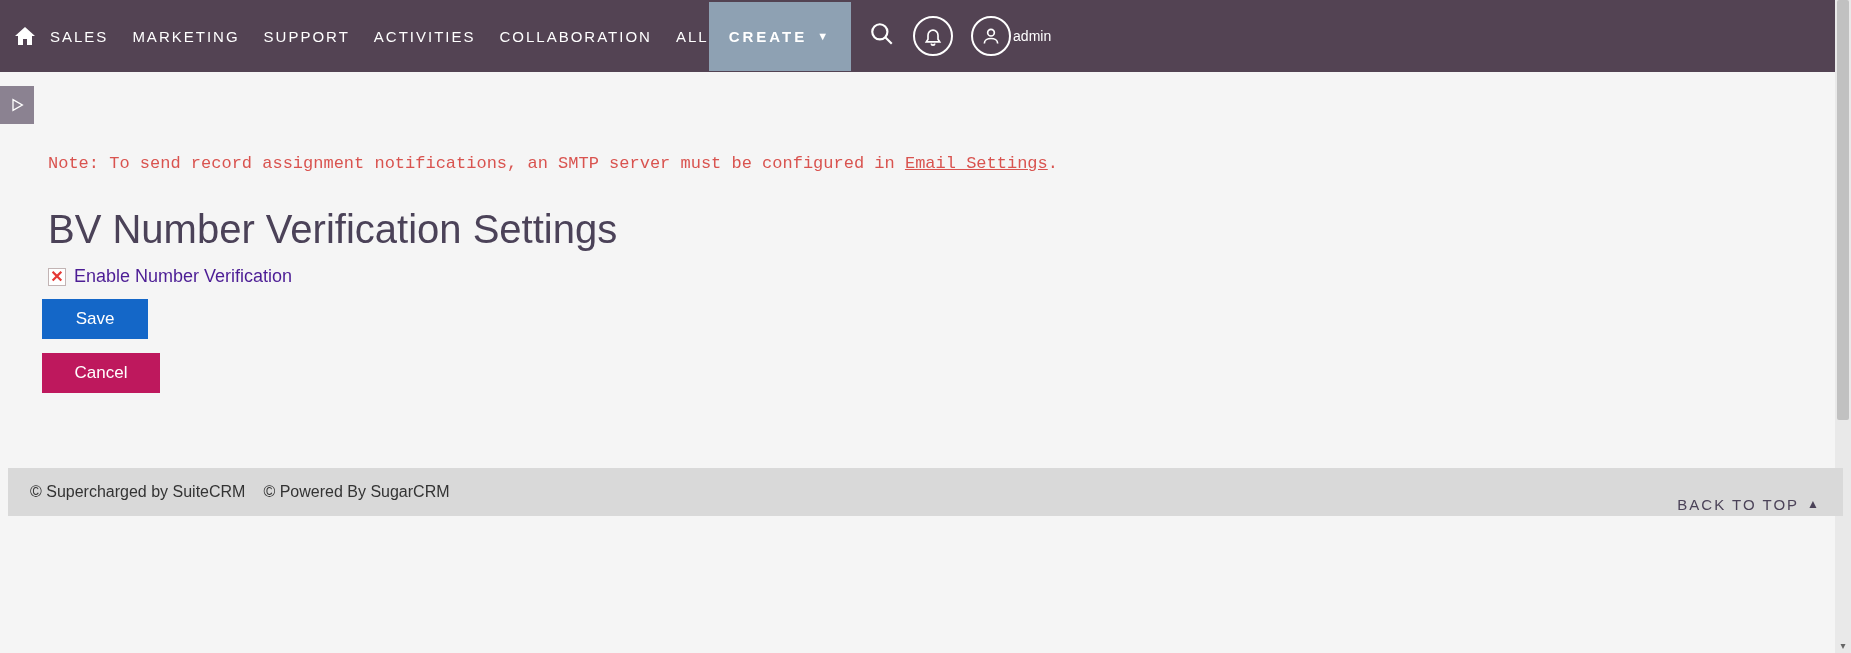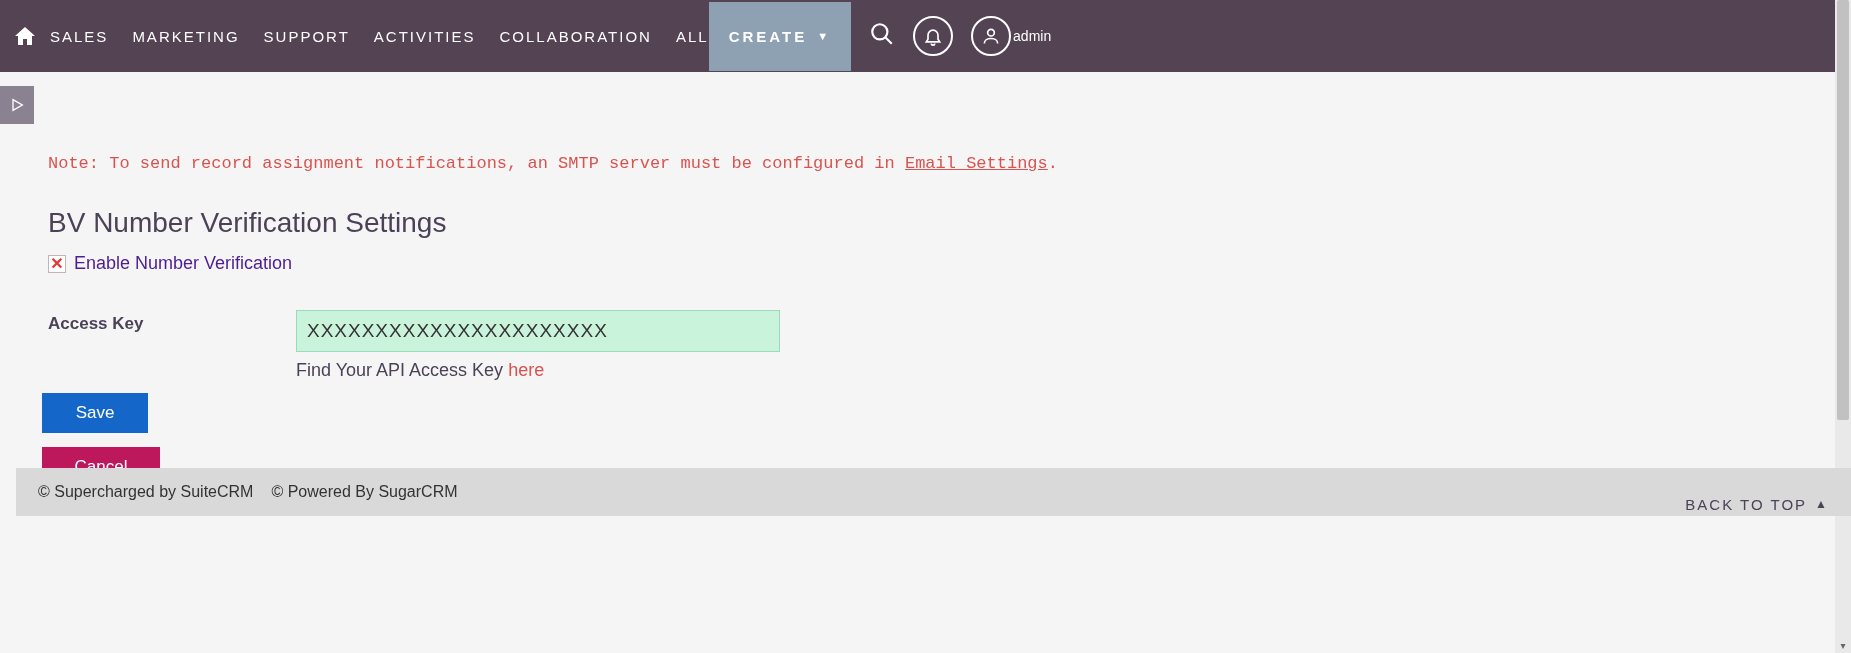--- a/index.html
+++ b/index.html
@@ -67,21 +67,21 @@
     width:1835px;
     padding:0 48px;
   }
   .note-line{
     margin-top:30px;
     color:#d9534f; font-size:17px;font-family:Liberation Mono, monospace;
   }
   .note-line a{ color:#d9534f; text-decoration:underline; cursor:pointer; }
 
   h1.page-title{
-    margin-top:34px; font-size:28px; font-weight:400; color:#4b4258;
+    margin-top:34px; font-size:40px; font-weight:400; color:#4b4258;
   }
 
   .enable-row{ margin-top:14px; display:flex; align-items:center; gap:8px; }
   .chk{
     width:18px; height:18px; border:1px solid #c2b4b4; background:#fff;
     display:flex; align-items:center; justify-content:center; cursor:pointer;
   }
   .chk .x{ color:#e53935; font-weight:700; font-size:16px; line-height:1; }
   .enable-label{ color:#4c1d95; font-size:18px; }
 
@@ -99,21 +99,21 @@
   .btn{
     min-width:106px; height:40px; color:#fff; font-size:17px;
     display:flex; align-items:center; justify-content:center; cursor:pointer;
     border:none;
   }
   .btn-save{ background:#1467c8; width:106px;}
   .btn-cancel{ background:#be185d; width:118px;}
 
   
   .footer{
-    position:absolute; top:468px; left:16px; width:1835px; height:48px;
+    position:absolute; top:468px; left:8px; width:1835px; height:48px;
     background:#d9d9d9; color:#333; font-size:16px;
     display:flex; align-items:center; justify-content:space-between;
     padding:0 22px;
   }
   .footer-left{ display:flex; gap:18px; }
   .back-top{ letter-spacing:2px; color:#4b4258; font-size:15px; display:flex; align-items:center; gap:8px; cursor:pointer;margin-top:24px;}
   .back-top .tri{ font-size:12px; }
 </style>
 </head>
 <body>
@@ -182,29 +182,20 @@
 
   <h1 class="page-title">BV Number Verification Settings</h1>
 
   <div class="enable-row">
     <div class="chk">
       <span class="x">✕</span>
     </div>
     <span class="enable-label">Enable Number Verification</span>
   </div>
 
-  <div class="form-row">
-    <div class="form-label">Access Key</div>
-    <div class="form-field">
-      <input class="access-input" value="XXXXXXXXXXXXXXXXXXXXXX" style="">
-      <div class="helper">
-        <span>Find Your API Access Key </span><a>here</a>
-      </div>
-    </div>
-  </div>
 
   <div class="btn-row">
     <button class="btn btn-save">Save</button>
     <button class="btn btn-cancel">Cancel</button>
   </div>
 
 </div>
 
 <div class="footer">
   <div class="footer-left">

